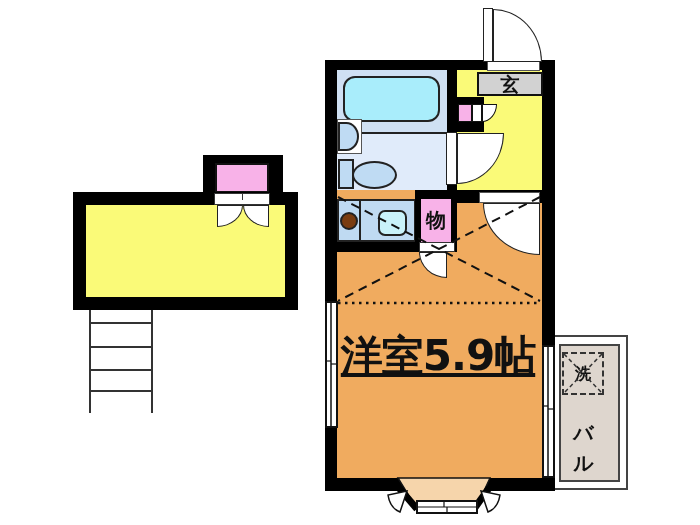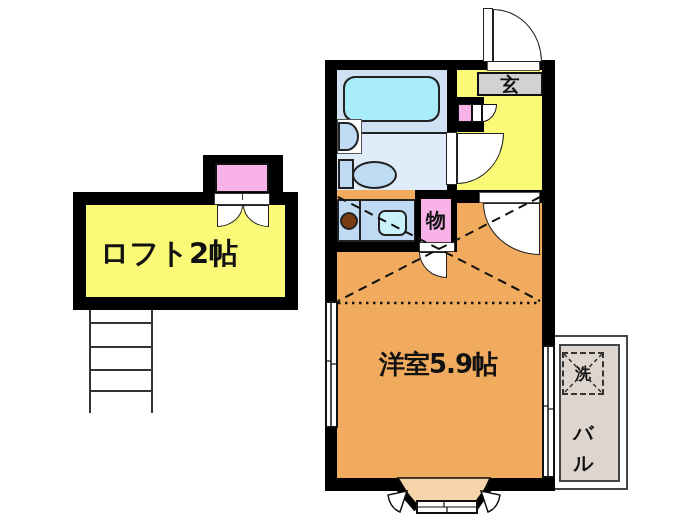--- a/index.html
+++ b/index.html
@@ -16,21 +16,20 @@
 <div id="plan">
 
   <div class="abs wall" style="left:203px;top:155px;width:80px;height:45px;"></div>
   <div class="abs" style="left:215px;top:163px;width:54px;height:30px;background:var(--pink);border:2px solid #111;"></div>
   <div class="abs wall" style="left:73px;top:192px;width:225px;height:118px;"></div>
   <div class="abs" style="left:86px;top:205px;width:199px;height:92px;background:var(--loft_yellow);"></div>
   <div class="abs" style="left:214px;top:193px;width:56px;height:12px;background:#fff;border:1px solid #333;"></div>
   <div class="abs" style="left:242px;top:194px;width:1px;height:6px;background:#333;"></div>
   <div class="abs" style="left:217px;top:205px;width:26px;height:22px;background:#fff;border:1.5px solid #222;border-bottom-right-radius:100%;"></div>
   <div class="abs" style="left:243px;top:205px;width:26px;height:22px;background:#fff;border:1.5px solid #222;border-bottom-left-radius:100%;"></div>
-  <div class="abs lbl" style="left:84px;top:237px;width:170px;font-size:29px;line-height:33px;">ロフト2帖</div>
 
   <div class="abs" style="left:89px;top:310px;width:2px;height:103px;background:#333;"></div>
   <div class="abs" style="left:151px;top:310px;width:2px;height:103px;background:#333;"></div>
   <div class="abs" style="left:89px;top:322px;width:64px;height:2px;background:#333;"></div>
   <div class="abs" style="left:89px;top:346px;width:64px;height:2px;background:#333;"></div>
   <div class="abs" style="left:89px;top:369px;width:64px;height:2px;background:#333;"></div>
   <div class="abs" style="left:89px;top:390px;width:64px;height:2px;background:#333;"></div>
 
   <div class="abs" style="left:551px;top:335px;width:77px;height:155px;background:#fff;border:2px solid #444;"></div>
   <div class="abs" style="left:559px;top:344px;width:61px;height:138px;background:var(--balcony_beige);border:2px solid #444;"></div>
@@ -100,15 +99,15 @@
     <path d="M481 491 L500 495 Q498 508 488 512 Z" fill="#fff" stroke="#111" stroke-width="1.5"></path>
 
     <line x1="331" y1="303" x2="331" y2="426" stroke="#111" stroke-width="1.5"></line>
     <line x1="325" y1="361" x2="331" y2="361" stroke="#111" stroke-width="1.2"></line>
     <line x1="331" y1="364" x2="337" y2="364" stroke="#111" stroke-width="1.2"></line>
     <line x1="548" y1="347" x2="548" y2="476" stroke="#111" stroke-width="1.5"></line>
     <line x1="542" y1="406" x2="548" y2="406" stroke="#111" stroke-width="1.2"></line>
     <line x1="548" y1="409" x2="554" y2="409" stroke="#111" stroke-width="1.2"></line>
   </svg>
 
-  <div class="abs lbl" style="left:334px;top:342px;width:208px;font-size:26px;line-height:44px;letter-spacing:-1px;">洋室5.9帖</div>
+  <div class="abs lbl" style="left:334px;top:334px;width:208px;font-size:42px;line-height:44px;letter-spacing:-1px;text-decoration:underline;">洋室5.9帖</div>
 
 </div>
 
 </body></html>

